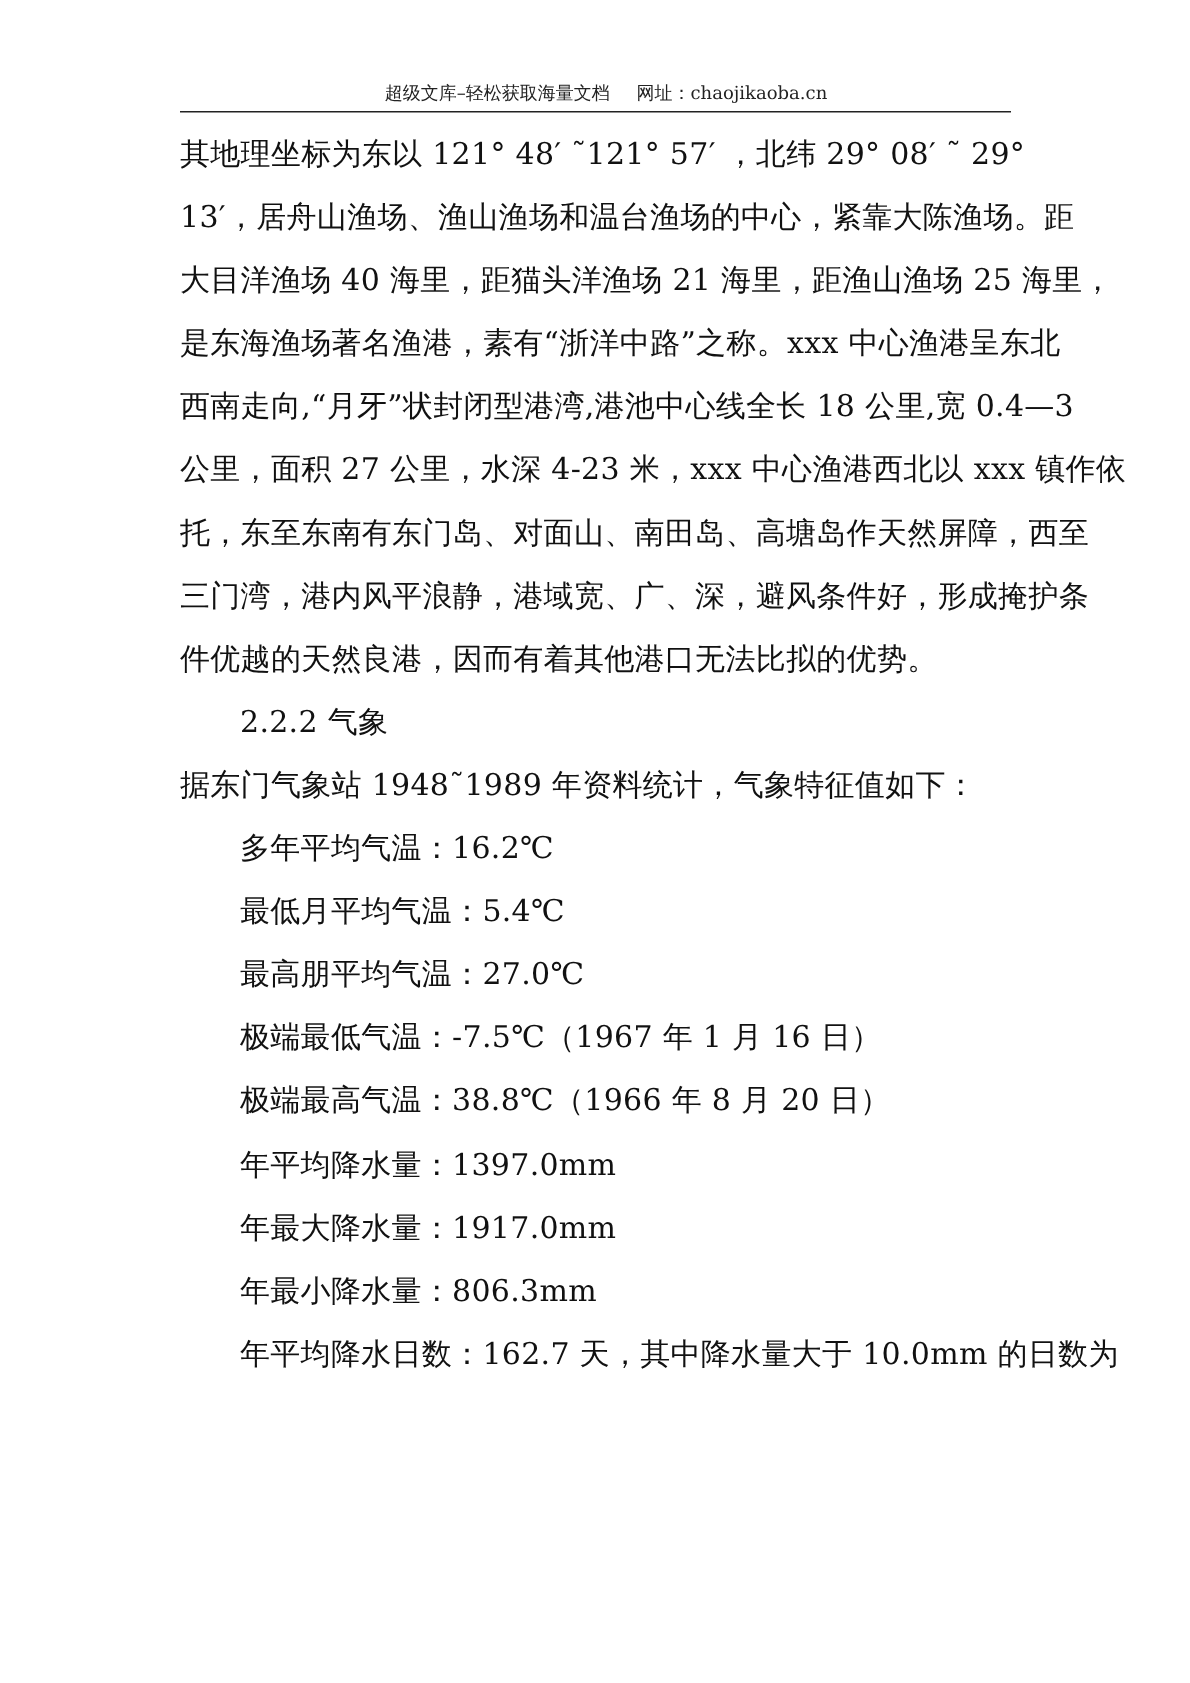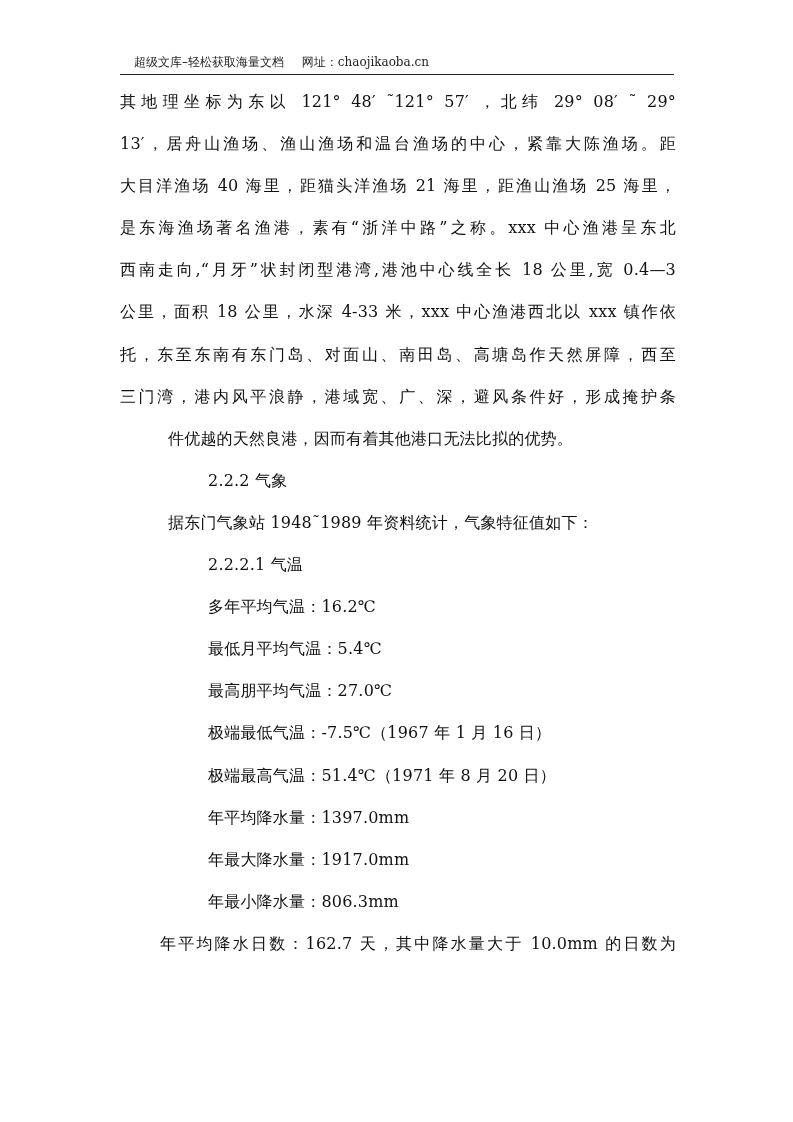--- a/index.html
+++ b/index.html
@@ -1,50 +1,49 @@
 <!DOCTYPE html>
 <html><head>
 <meta charset="utf-8">
 <style>
   html, body { margin: 0; padding: 0; background: #ffffff; }
   body { width: 793px; height: 1122px; position: relative; overflow: hidden;
          font-family: "DejaVu Serif", "Liberation Serif", serif; color: #111; }
   .header { position: absolute; left: 120px; top: 54px; width: 554px; height: 20px;
-            border-bottom: 1.3px solid #222; text-align: left; font-size: 12px;
+            border-bottom: 1.3px solid #222; text-align: center; font-size: 12px;
             line-height: 16px; color: #222; }
   .header span { margin-left: 14px; }
   .body { position: absolute; left: 120px; top: 81px; width: 556px; }
-  .line { height: 42.1px; line-height: 42px; font-size: 16px; white-space: nowrap;
+  .line { height: 42.1px; line-height: 42px; font-size: 20px; white-space: nowrap;
           letter-spacing: 0.2px; text-align: justify; text-align-last: justify; }
-  .line.short { text-align: left; text-align-last: left; margin-left: 48px; }
+  .line.short { text-align: left; text-align-last: left; }
   .indent { padding-left: 40px; }
 </style>
 </head>
 <body>
 
 <div class="header">
   <span>超级文库–轻松获取海量文档</span>
   <span>网址：chaojikaoba.cn</span>
 </div>
 
 <div class="body">
   <div class="line">其地理坐标为东以 121° 48′ ˜121° 57′ ，北纬 29° 08′ ˜  29°</div>
   <div class="line">13′，居舟山渔场、渔山渔场和温台渔场的中心，紧靠大陈渔场。距</div>
   <div class="line">大目洋渔场 40 海里，距猫头洋渔场 21 海里，距渔山渔场 25 海里，</div>
   <div class="line">是东海渔场著名渔港，素有“浙洋中路”之称。xxx 中心渔港呈东北</div>
   <div class="line">西南走向,“月牙”状封闭型港湾,港池中心线全长 18 公里,宽 0.4—3</div>
-  <div class="line">公里，面积 18 公里，水深 4-33 米，xxx 中心渔港西北以 xxx 镇作依</div>
+  <div class="line">公里，面积 27 公里，水深 4-23 米，xxx 中心渔港西北以 xxx 镇作依</div>
   <div class="line">托，东至东南有东门岛、对面山、南田岛、高塘岛作天然屏障，西至</div>
   <div class="line">三门湾，港内风平浪静，港域宽、广、深，避风条件好，形成掩护条</div>
   <div class="line short">件优越的天然良港，因而有着其他港口无法比拟的优势。</div>
   <div class="line short indent">2.2.2   气象</div>
   <div class="line short">据东门气象站 1948˜1989 年资料统计，气象特征值如下：</div>
-  <div class="line short indent">2.2.2.1   气温</div>
   <div class="line short indent">多年平均气温：16.2℃</div>
   <div class="line short indent">最低月平均气温：5.4℃</div>
   <div class="line short indent">最高朋平均气温：27.0℃</div>
   <div class="line short indent">极端最低气温：-7.5℃（1967 年 1 月 16 日）</div>
-  <div class="line short indent">极端最高气温：51.4℃（1971 年 8 月 20 日）</div>
+  <div class="line short indent">极端最高气温：38.8℃（1966 年 8 月 20 日）</div>
   <div class="line short indent">年平均降水量：1397.0mm</div>
   <div class="line short indent">年最大降水量：1917.0mm</div>
   <div class="line short indent">年最小降水量：806.3mm</div>
   <div class="line indent">年平均降水日数：162.7 天，其中降水量大于 10.0mm 的日数为</div>
 </div>
 
 </body></html>

